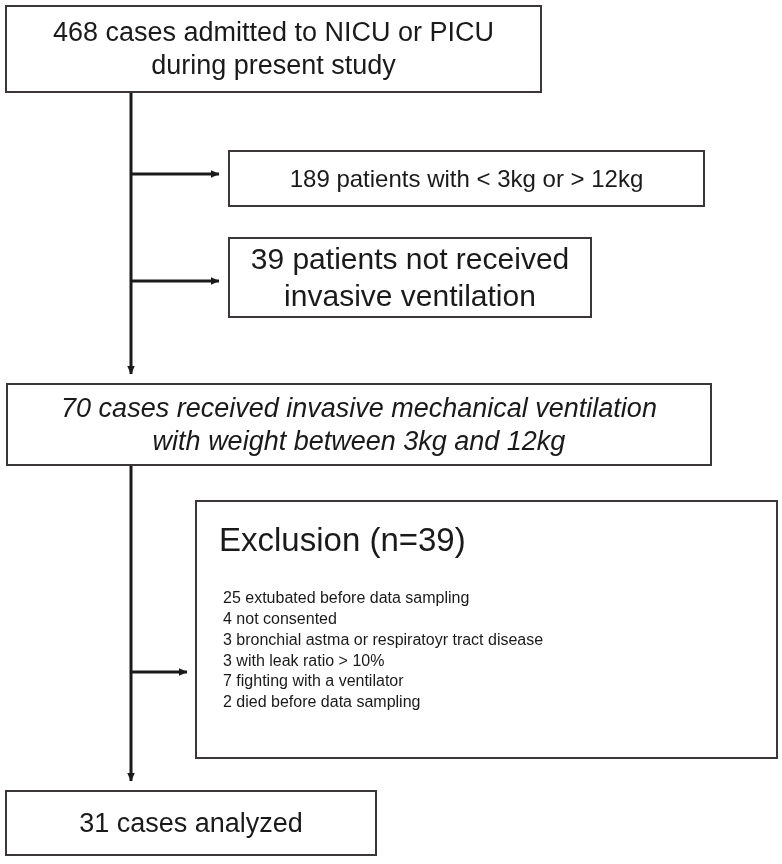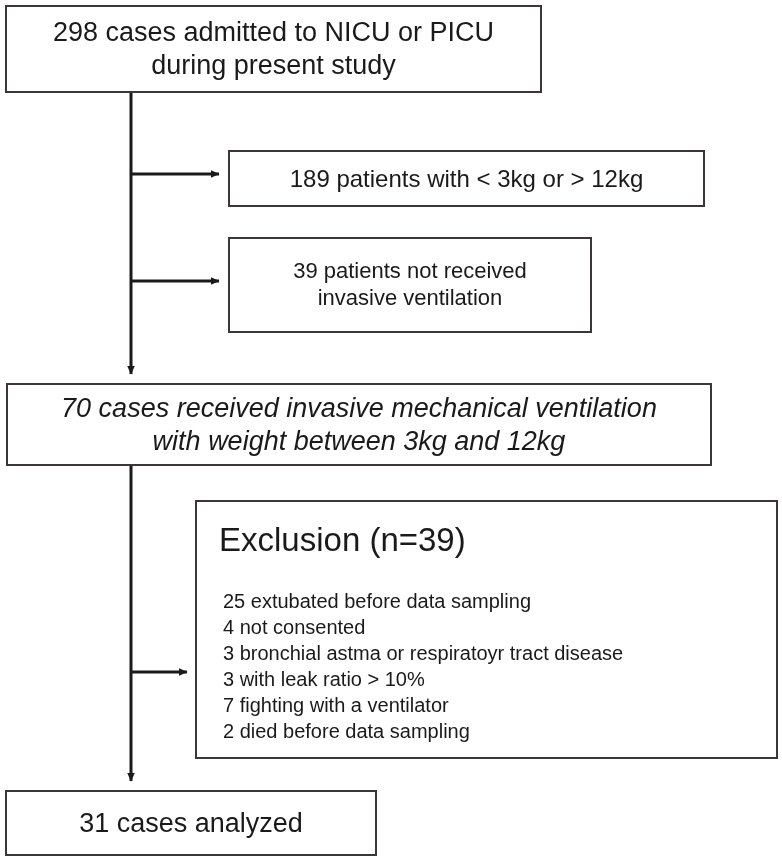--- a/index.html
+++ b/index.html
@@ -35,22 +35,22 @@
   }
   #node-screened {
     left: 5px;  top: 5px;   width: 537px; height: 88px;
     font-size: 27px;
   }
   #node-excluded-weight {
     left: 228px; top: 150px; width: 477px; height: 57px;
     font-size: 24px;
   }
   #node-excluded-novent {
-    left: 228px; top: 237px; width: 364px; height: 96px;
-    font-size: 22px;
+    left: 228px; top: 237px; width: 364px; height: 81px;
+    font-size: 30px;
     align-items: center;
   }
   #node-eligible {
     left: 6px;  top: 383px; width: 706px; height: 83px;
     font-size: 27px;
     font-style: italic;
   }
   #node-analyzed {
     left: 5px;  top: 790px; width: 372px; height: 66px;
     font-size: 27px;
@@ -65,21 +65,21 @@
   }
   #node-exclusion .excl-title {
     font-size: 33px;
     display: block;
     margin-bottom: 28px;
   }
   #node-exclusion .excl-list {
     list-style: none;
     margin: 0;
     padding: 0 0 0 4px;
-    font-size: 20px;
+    font-size: 16px;
     line-height: 1.3;
   }
   #node-exclusion .excl-list li {
     white-space: nowrap;
   }
   svg#connectors {
     position: absolute;
     left: 0; top: 0;
     width: 782px;
     height: 864px;
@@ -113,21 +113,21 @@
     <g>
       <line x1="131" y1="466" x2="131" y2="781" stroke="#1a1a1a" stroke-width="3" marker-end="url(#arrowhead)"></line>
     </g>
 
     <g>
       <line x1="131" y1="672" x2="187" y2="672" stroke="#1a1a1a" stroke-width="3" marker-end="url(#arrowhead)"></line>
     </g>
   </svg>
 
   <div class="node" id="node-screened">
-    <span class="line">298 cases admitted to NICU or PICU</span>
+    <span class="line">468 cases admitted to NICU or PICU</span>
     <span class="line">during present study</span>
   </div>
 
   <div class="node" id="node-excluded-weight">
     <span class="line">189 patients with &lt; 3kg or &gt; 12kg</span>
   </div>
 
   <div class="node" id="node-excluded-novent">
     <span class="line">39 patients not received</span>
     <span class="line">invasive ventilation</span>

